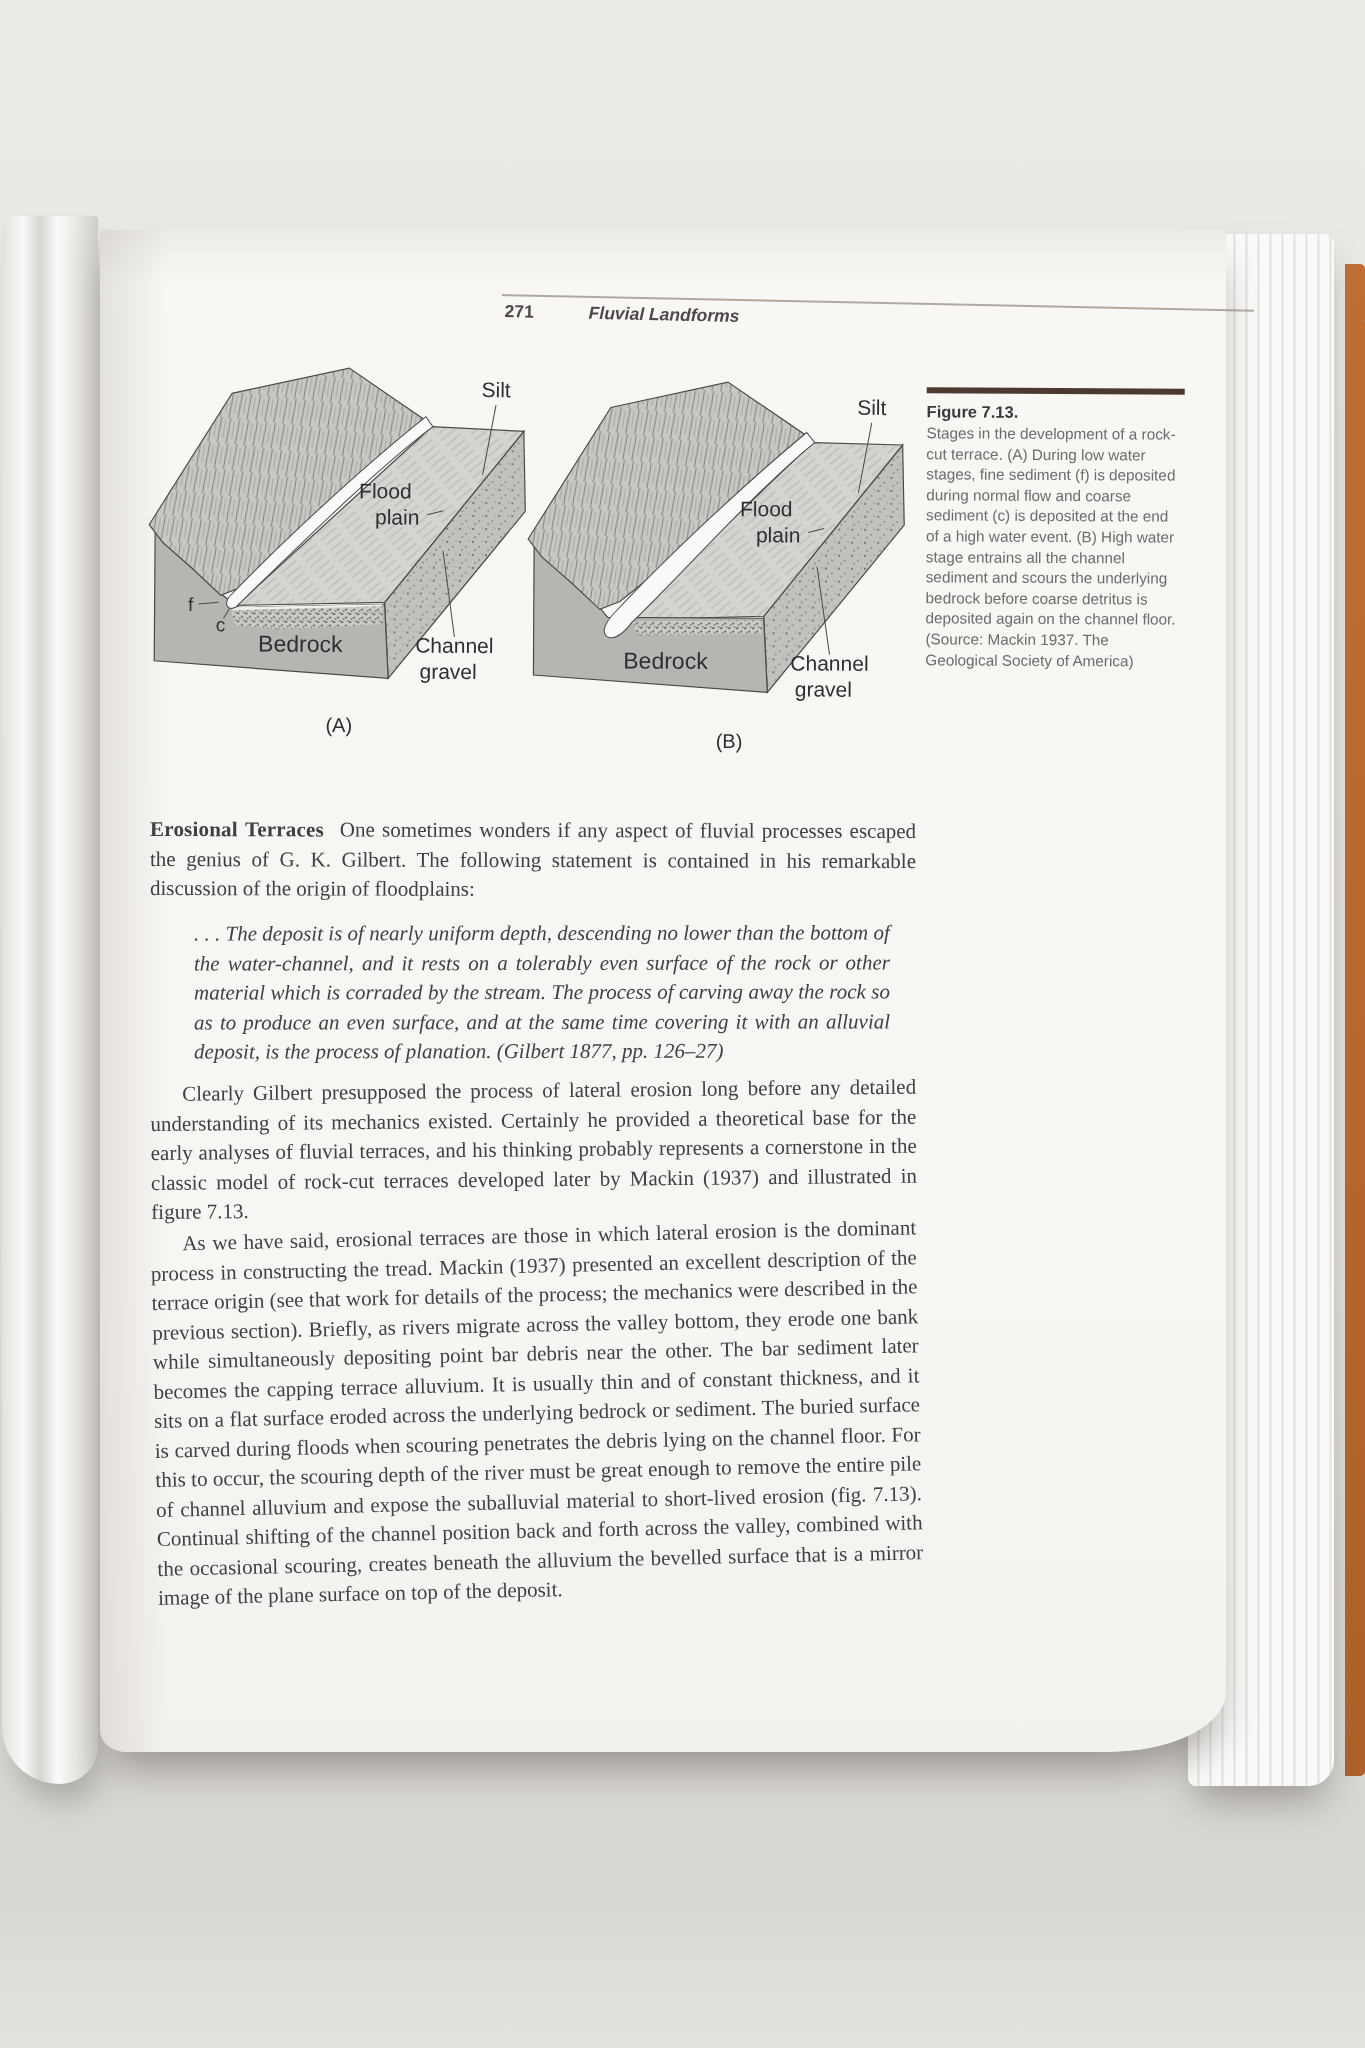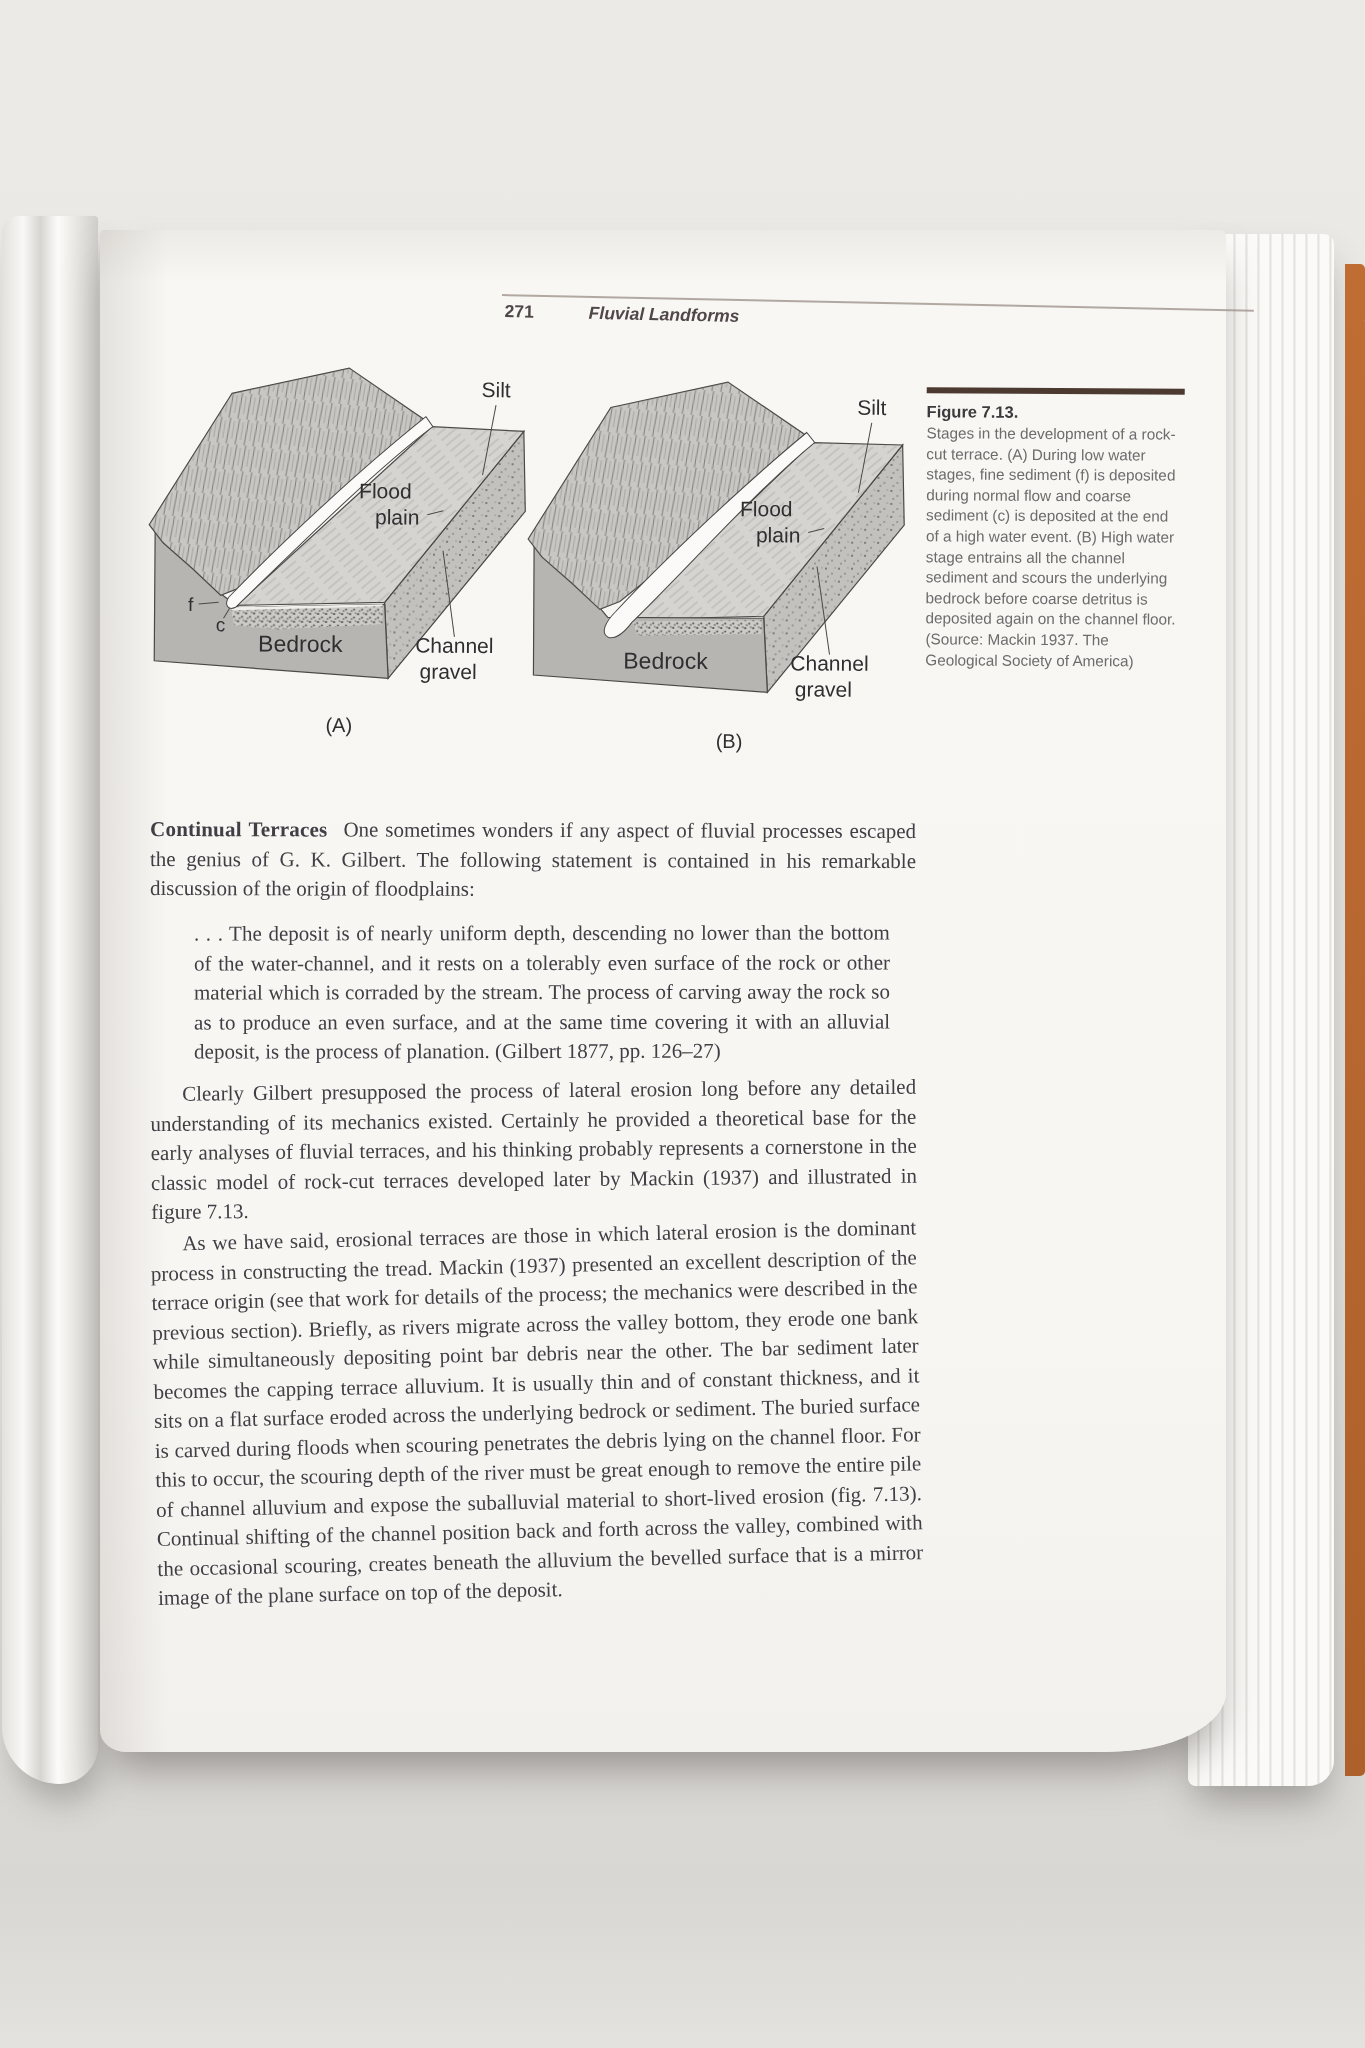--- a/index.html
+++ b/index.html
@@ -46,21 +46,21 @@
   
   .fig-a{position:absolute;left:33px;top:126px;transform:rotate(.4deg);}
   .fig-b{position:absolute;left:412px;top:140px;transform:rotate(.3deg);}
   svg text{font-family:"Liberation Sans",sans-serif;fill:#2f2e30;}
   
   .body-col{position:absolute;left:50px;top:586px;width:766px;
             font-family:"Liberation Serif",serif;color:#413f45;font-size:21px;line-height:29.5px;}
   .body-col p{margin:0;text-align:justify;}
   .p1{transform:rotate(.15deg);}
   .p1 .lead{font-weight:bold;margin-right:16px;letter-spacing:.2px;}
-  .quote{margin:14px 26px 14px 44px !important;transform:rotate(-.1deg);}
+  .quote{margin:14px 26px 14px 44px !important;transform:rotate(-.1deg);font-style:italic;}
   .p2{text-indent:32px;transform:rotate(-.55deg);transform-origin:left top;}
   .p3{text-indent:32px;transform:rotate(-1.25deg);transform-origin:left top;margin-top:2px !important;}
 </style>
 </head>
 <body>
 
 <div class="scene">
   <div class="book">
     <div class="page-stack-right"></div>
     <div class="cover-edge-light"></div>
@@ -181,21 +181,21 @@
         <text x="218" y="378" font-size="20" text-anchor="middle">(B)</text>
       </svg>
 
       <div class="fig-caption">
         <div class="rule"></div>
         <h4>Figure 7.13.</h4>
         <p>Stages in the development of a rock-cut terrace. (A) During low water stages, fine sediment (f) is deposited during normal flow and coarse sediment (c) is deposited at the end of a high water event. (B) High water stage entrains all the channel sediment and scours the underlying bedrock before coarse detritus is deposited again on the channel floor. (Source: Mackin 1937. The Geological Society of America)</p>
       </div>
 
       <div class="body-col">
-        <p class="p1"><span class="lead">Continual Terraces</span><span>One sometimes wonders if any aspect of fluvial processes escaped the genius of G. K. Gilbert. The following statement is contained in his remarkable discussion of the origin of floodplains:</span></p>
+        <p class="p1"><span class="lead">Erosional Terraces</span><span>One sometimes wonders if any aspect of fluvial processes escaped the genius of G. K. Gilbert. The following statement is contained in his remarkable discussion of the origin of floodplains:</span></p>
         <p class="quote">. . . The deposit is of nearly uniform depth, descending no lower than the bottom of the water-channel, and it rests on a tolerably even surface of the rock or other material which is corraded by the stream. The process of carving away the rock so as to produce an even surface, and at the same time covering it with an alluvial deposit, is the process of planation. (Gilbert 1877, pp. 126–27)</p>
         <p class="p2">Clearly Gilbert presupposed the process of lateral erosion long before any detailed understanding of its mechanics existed. Certainly he provided a theoretical base for the early analyses of fluvial terraces, and his thinking probably represents a cornerstone in the classic model of rock-cut terraces developed later by Mackin (1937) and illustrated in figure 7.13.</p>
         <p class="p3">As we have said, erosional terraces are those in which lateral erosion is the dominant process in constructing the tread. Mackin (1937) presented an excellent description of the terrace origin (see that work for details of the process; the mechanics were described in the previous section). Briefly, as rivers migrate across the valley bottom, they erode one bank while simultaneously depositing point bar debris near the other. The bar sediment later becomes the capping terrace alluvium. It is usually thin and of constant thickness, and it sits on a flat surface eroded across the underlying bedrock or sediment. The buried surface is carved during floods when scouring penetrates the debris lying on the channel floor. For this to occur, the scouring depth of the river must be great enough to remove the entire pile of channel alluvium and expose the suballuvial material to short-lived erosion (fig. 7.13). Continual shifting of the channel position back and forth across the valley, combined with the occasional scouring, creates beneath the alluvium the bevelled surface that is a mirror image of the plane surface on top of the deposit.</p>
       </div>
 
     </div>
   </div>
 </div>
 
 </body></html>

